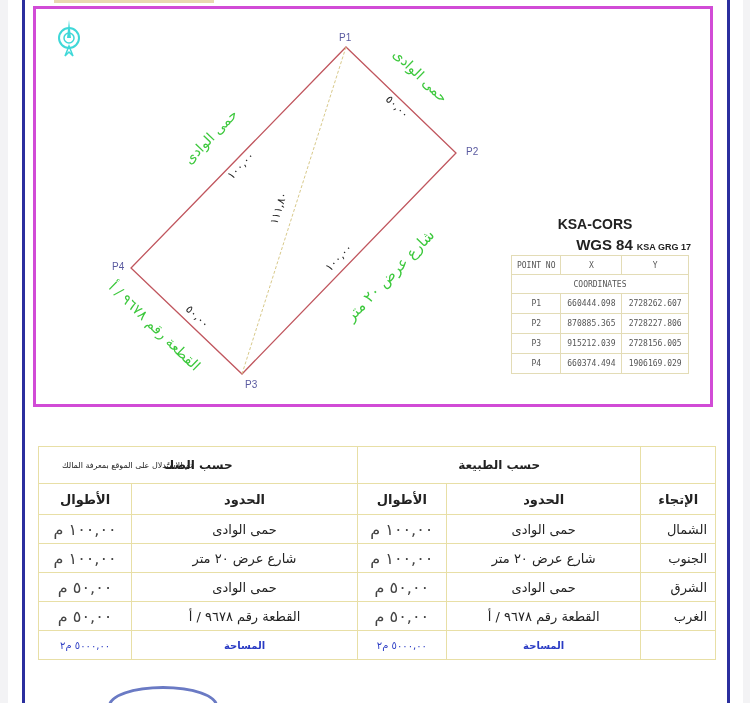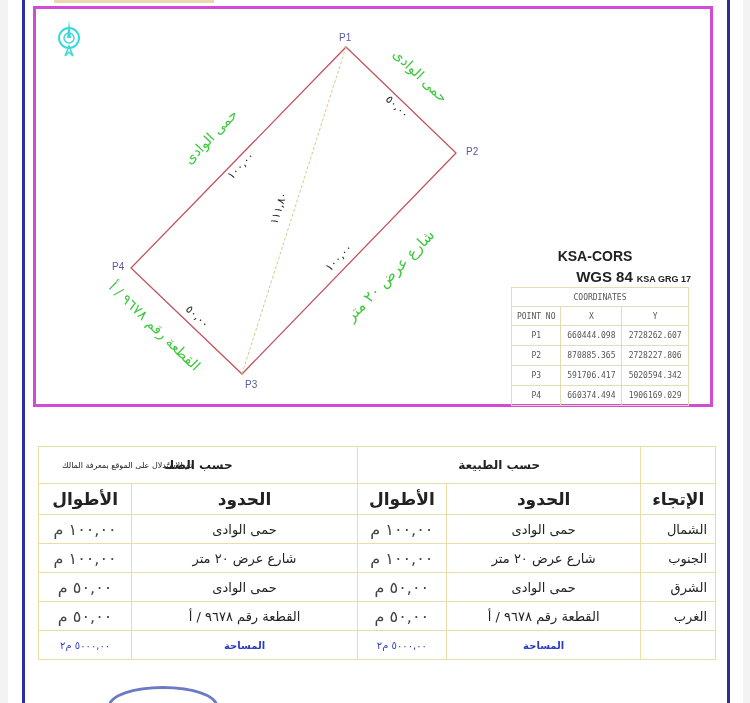--- a/index.html
+++ b/index.html
@@ -4,32 +4,32 @@
 <style>
   html,body{margin:0;padding:0;}
   body{width:750px;height:703px;background:#f3f3f5;position:relative;overflow:hidden;font-family:"DejaVu Sans",sans-serif;}
   .page{position:absolute;left:8px;top:0;width:735px;height:703px;background:#fff;}
   .blue-frame-left{position:absolute;left:22px;top:0;width:3px;height:703px;background:#2b2f9e;}
   .blue-frame-right{position:absolute;left:727px;top:0;width:3px;height:703px;background:#2b2f9e;}
   .top-strip{position:absolute;left:54px;top:0;width:160px;height:3px;background:#e8d9b0;}
   .magenta-frame{position:absolute;left:33px;top:6px;width:680px;height:401px;border:3px solid #d14bd6;box-sizing:border-box;background:#fff;}
   .sketch{position:absolute;left:0;top:0;}
   .logo{position:absolute;left:56px;top:18px;}
-  .coords-block{position:absolute;left:511px;top:248px;width:180px;}
+  .coords-block{position:absolute;left:511px;top:216px;width:180px;}
   .coords-title{text-align:center;font-family:"Liberation Sans",sans-serif;font-weight:bold;font-size:14px;color:#222;margin-left:-12px;}
   .coords-sub{text-align:right;font-family:"Liberation Sans",sans-serif;font-weight:bold;font-size:15px;color:#222;margin-top:4px;margin-left:-8px;}
   .coords-sub small{font-size:9px;margin-left:4px;}
   table.coords{border-collapse:collapse;width:178px;margin-top:2px;font-family:"DejaVu Sans Mono",monospace;font-size:8px;color:#555;}
   table.coords td{border:1px solid #e3dcb6;text-align:center;height:17px;}
   table.coords tr.hdr td{height:16px;}
   .note{position:absolute;left:62px;top:429px;font-size:8px;color:#222;direction:rtl;font-weight:normal;margin-top:32px;}
   table.bounds{position:absolute;left:38px;top:446px;width:678px;border-collapse:collapse;direction:rtl;font-family:"DejaVu Sans",sans-serif;color:#222;}
   table.bounds td{border:1px solid #e8dfa6;text-align:center;padding:0;}
   .sec-head{font-size:12px;font-weight:bold;height:36px;}
-  .col-head{font-size:17px;font-weight:bold;height:30px;}
+  .col-head{font-size:13px;font-weight:bold;height:30px;}
   .row td{height:28px;}
   .dir{font-weight:normal;font-size:13px;text-align:right !important;padding-right:8px !important;}
   .bnd{font-size:13px;}
   .len{font-size:16px;color:#444;}
   .area td{height:28px;}
   .area .lbl{color:#2a3bc4;font-weight:bold;font-size:10px;}
   .area .val{color:#2a3bc4;font-size:10px;}
   .stamp{position:absolute;left:108px;top:686px;width:110px;height:40px;border:3px solid #6a7ac4;border-radius:50%;box-sizing:border-box;}
 </style>
 </head>
@@ -70,41 +70,41 @@
   <polygon points="13,2 15,20 11,20" fill="#3fd8d8"></polygon>
   <polygon points="13,28 17,38 13,34 9,38" fill="none" stroke="#3fd8d8" stroke-width="1.5"></polygon>
 </svg>
 
 <div class="coords-block">
   <div class="coords-title">KSA-CORS</div>
   <div class="coords-sub"><span>WGS 84</span><small>KSA GRG 17</small></div>
   <table class="coords">
     <tbody>
         <tr class="hdr">
-          <td colspan="3">COORDINATES</td>
-        </tr>
-    <tr class="hdr">
       <td>POINT NO</td>
       <td>X</td>
       <td>Y</td>
     </tr>
+    <tr class="hdr">
+          <td colspan="3">COORDINATES</td>
+        </tr>
     <tr>
       <td>P1</td>
       <td>660444.098</td>
       <td>2728262.607</td>
     </tr>
     <tr>
       <td>P2</td>
       <td>870885.365</td>
       <td>2728227.806</td>
     </tr>
     <tr>
       <td>P3</td>
-      <td>591706.417</td>
-      <td>5020594.342</td>
+      <td>915212.039</td>
+      <td>2728156.005</td>
     </tr>
     <tr>
       <td>P4</td>
       <td>660374.494</td>
       <td>1906169.029</td>
     </tr>
   </tbody>
     </table>
 </div>
 

